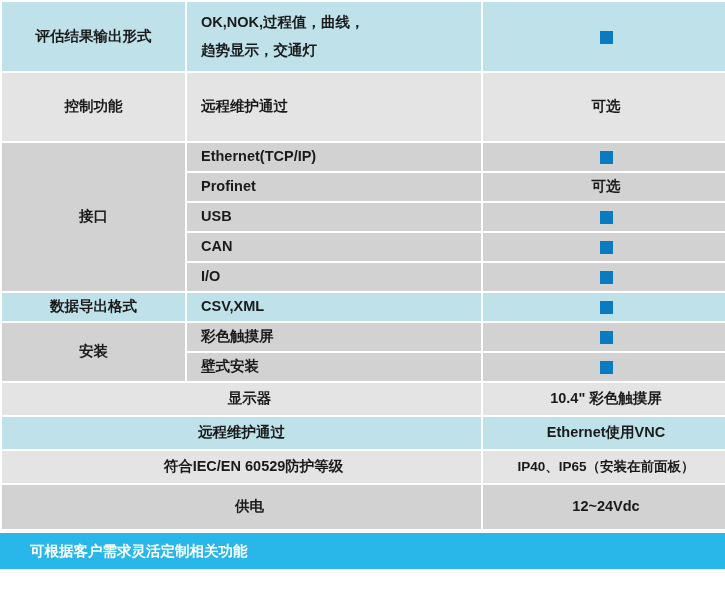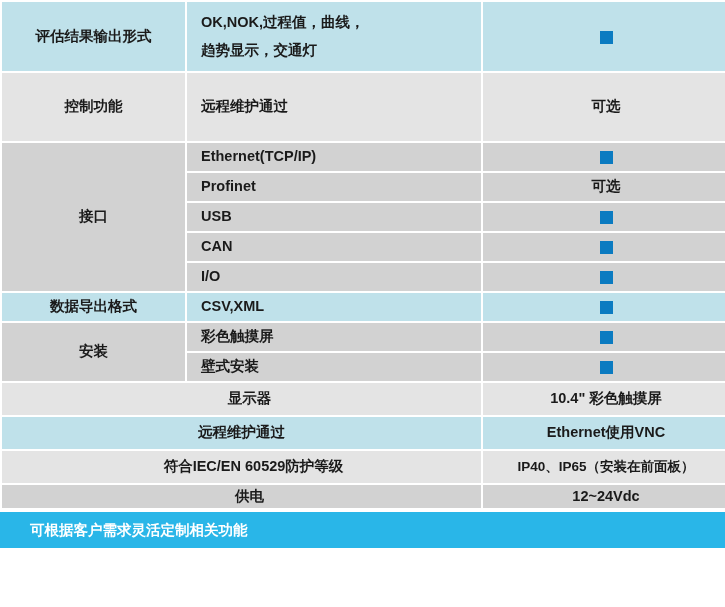--- a/index.html
+++ b/index.html
@@ -65,21 +65,21 @@
   .multiline .ln {
     display: block;
     padding: 3px 0;
   }
 
   
   .h-tall  { height: 69px; }
   .h-mid   { height: 68px; }
   .h-std   { height: 28px; }
   .h-sm    { height: 32px; }
-  .h-last  { height: 23px; }
+  .h-last  { height: 44px; }
 
   
   .banner {
     margin: 2px 0 17px 0;
     height: 36px;
     background: #29b6e8;
     color: #ffffff;
     font-size: 14.5px;
     font-weight: bold;
     display: flex;

